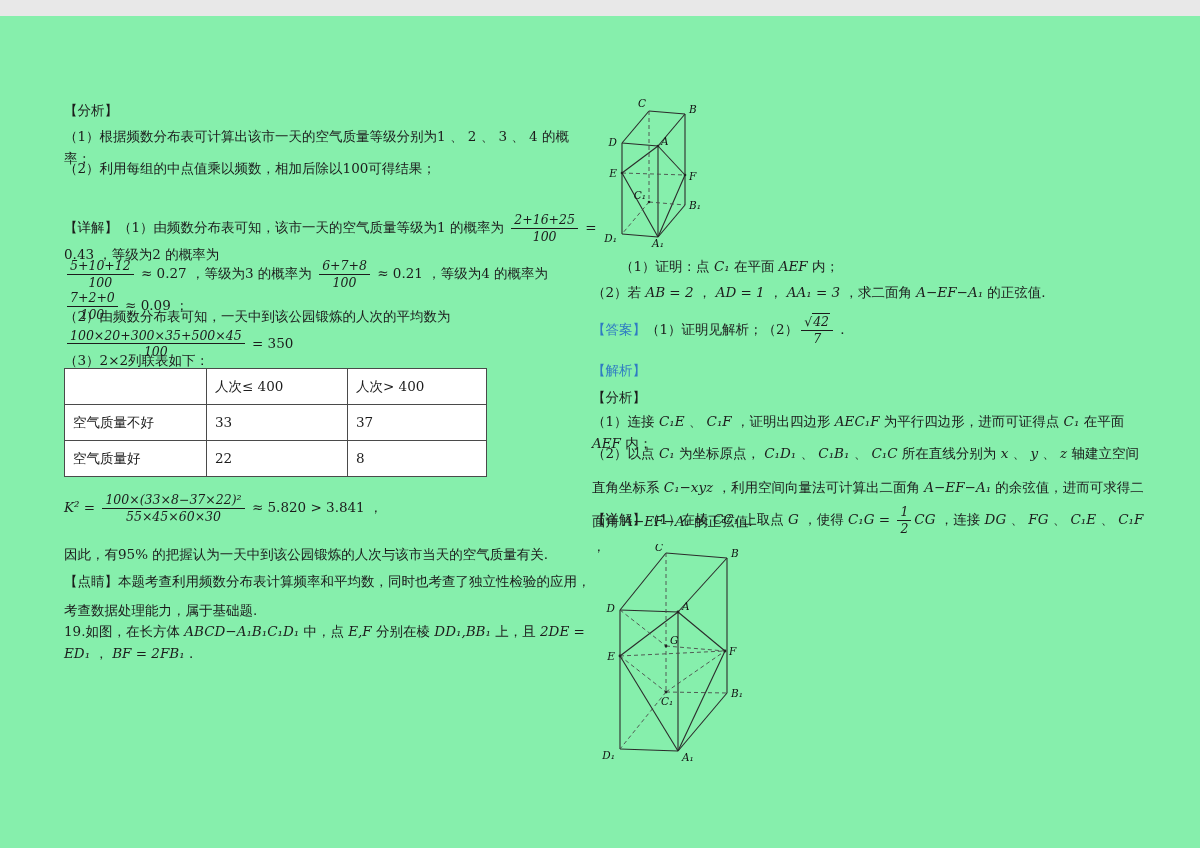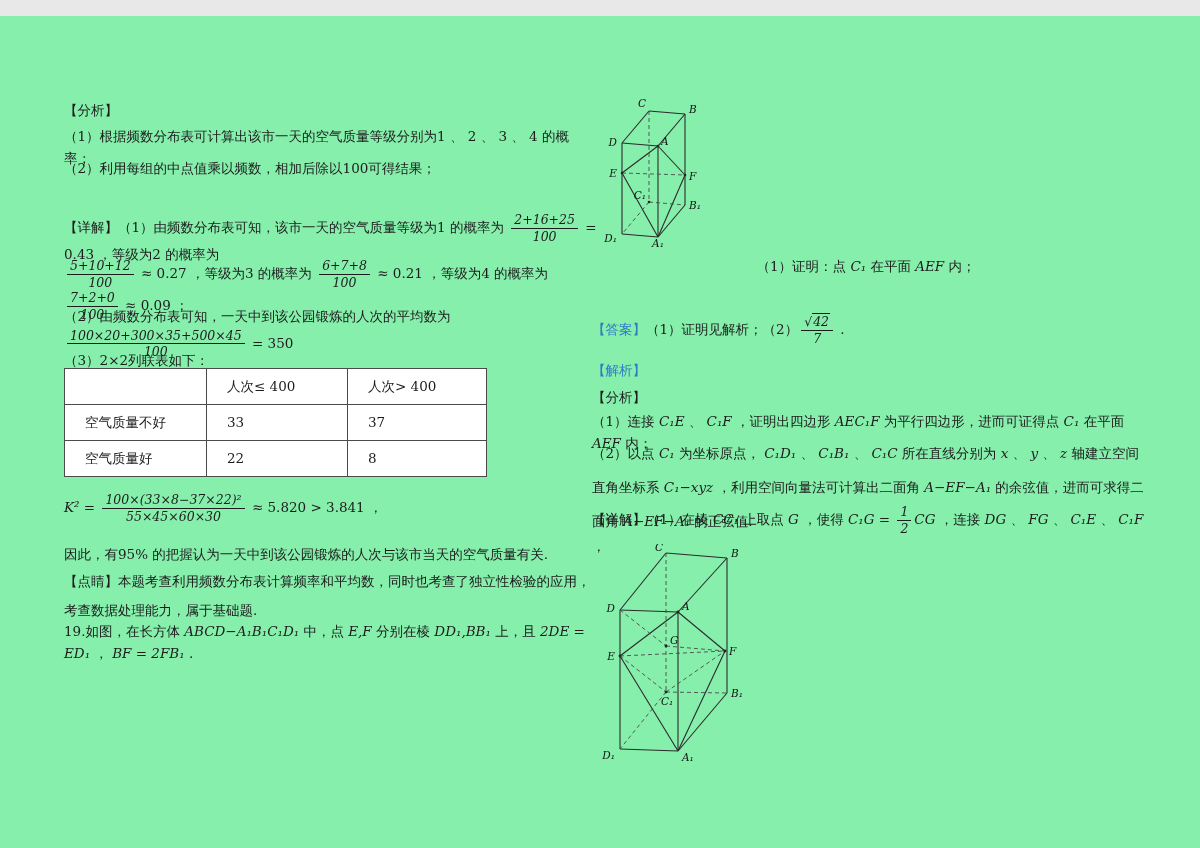--- a/index.html
+++ b/index.html
@@ -6,21 +6,21 @@
   #page{position:relative;width:1200px;height:848px;background:#86efac;margin:16px auto;
         font-family:"DejaVu Serif","Liberation Serif",serif;font-size:13.5px;color:#1c1c1c;overflow:hidden;}
   .blk{position:absolute;line-height:1.6;}
   .mi{font-style:italic;}
   .frac{display:inline-block;vertical-align:middle;text-align:center;margin:0 3px;line-height:1.25;font-size:12.5px;font-style:italic;}
   .frac .n{display:block;border-bottom:1px solid #1c1c1c;padding:0 3px;}
   .frac .d{display:block;padding:0 3px;}
   .sqrtbar{border-top:1px solid #1c1c1c;padding:0 1px;}
   .blue{color:#2f7bc3;}
   table.ctab{border-collapse:collapse;table-layout:fixed;width:422px;background:#fff;}
-  table.ctab td{border:1.4px solid #4a4a4a;height:31px;padding:2px 20px;font-size:13.5px;vertical-align:middle;}
+  table.ctab td{border:1.4px solid #4a4a4a;height:31px;padding:2px 8px;font-size:13.5px;vertical-align:middle;}
   svg.fig line{stroke:#2b2b2b;stroke-width:1.1;}
   svg.fig line.h{stroke:#4a4a4a;stroke-width:0.9;stroke-dasharray:4 3;}
   svg.fig text{font-family:"DejaVu Serif","Liberation Serif",serif;font-style:italic;font-size:10.5px;fill:#111;}
   svg.fig circle{fill:#222;}
 </style>
 </head>
 <body>
 
 <div id="page">
 
@@ -92,21 +92,22 @@
     <text x="17" y="50" text-anchor="end">D</text>
     <text x="61" y="49" text-anchor="start">A</text>
     <text x="17" y="81" text-anchor="end">E</text>
     <text x="89" y="84" text-anchor="start">F</text>
     <text x="46" y="103" text-anchor="end">C₁</text>
     <text x="89" y="113" text-anchor="start">B₁</text>
     <text x="17" y="146" text-anchor="end">D₁</text>
     <text x="58" y="151" text-anchor="middle">A₁</text>
   </svg>
 
-  <div class="blk" style="left:592px;top:240px;width:548px;text-align:center;">（1）证明：点 <span class="mi">C₁</span> 在平面 <span class="mi">AEF</span> 内；</div>
+  <div class="blk" style="left:620px;top:240px;width:548px;">（1）证明：点 <span class="mi">C₁</span> 在平面 <span class="mi">AEF</span> 内；</div>
+  <div class="blk" style="left:592px;top:266px;width:548px;">（2）若 <span class="mi">AB = 2</span> ， <span class="mi">AD = 1</span> ， <span class="mi">AA₁ = 3</span> ，求二面角 <span class="mi">A−EF−A₁</span> 的正弦值.</div>
 
   <div class="blk" style="left:592px;top:298px;width:548px;">
     <span class="blue">【答案】</span><span>（1）证明见解析；（2）<span class="frac"><span class="n">√<span class="sqrtbar">42</span></span><span class="d">7</span></span> .</span>
   </div>
 
   <div class="blk blue" style="left:592px;top:344px;">【解析】</div>
   <div class="blk" style="left:592px;top:371px;">【分析】</div>
   <div class="blk" style="left:592px;top:395px;width:552px;">（1）连接 <span class="mi">C₁E</span> 、 <span class="mi">C₁F</span> ，证明出四边形 <span class="mi">AEC₁F</span> 为平行四边形，进而可证得点 <span class="mi">C₁</span> 在平面 <span class="mi">AEF</span> 内；</div>
   <div class="blk" style="left:592px;top:421px;width:552px;line-height:2.5;">（2）以点 <span class="mi">C₁</span> 为坐标原点， <span class="mi">C₁D₁</span> 、 <span class="mi">C₁B₁</span> 、 <span class="mi">C₁C</span> 所在直线分别为 <span class="mi">x</span> 、 <span class="mi">y</span> 、 <span class="mi">z</span> 轴建立空间直角坐标系 <span class="mi">C₁−xyz</span> ，利用空间向量法可计算出二面角 <span class="mi">A−EF−A₁</span> 的余弦值，进而可求得二面角 <span class="mi">A−EF−A₁</span> 的正弦值.</div>
   <div class="blk" style="left:592px;top:488px;width:552px;">【详解】（1）在棱 <span class="mi">CC₁</span> 上取点 <span class="mi">G</span> ，使得 <span class="mi">C₁G</span> = <span class="frac"><span class="n">1</span><span class="d">2</span></span><span class="mi">CG</span> ，连接 <span class="mi">DG</span> 、 <span class="mi">FG</span> 、 <span class="mi">C₁E</span> 、 <span class="mi">C₁F</span> ，</div>

